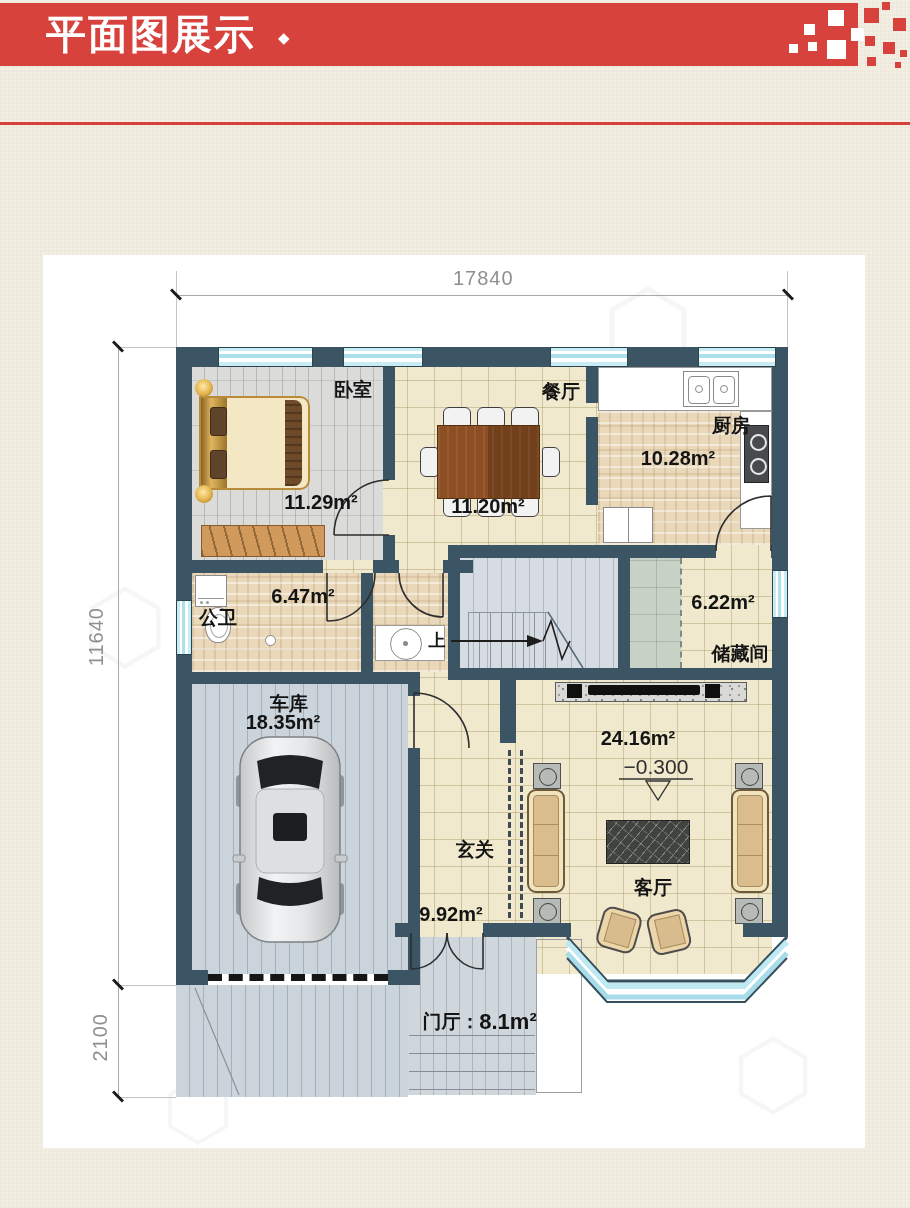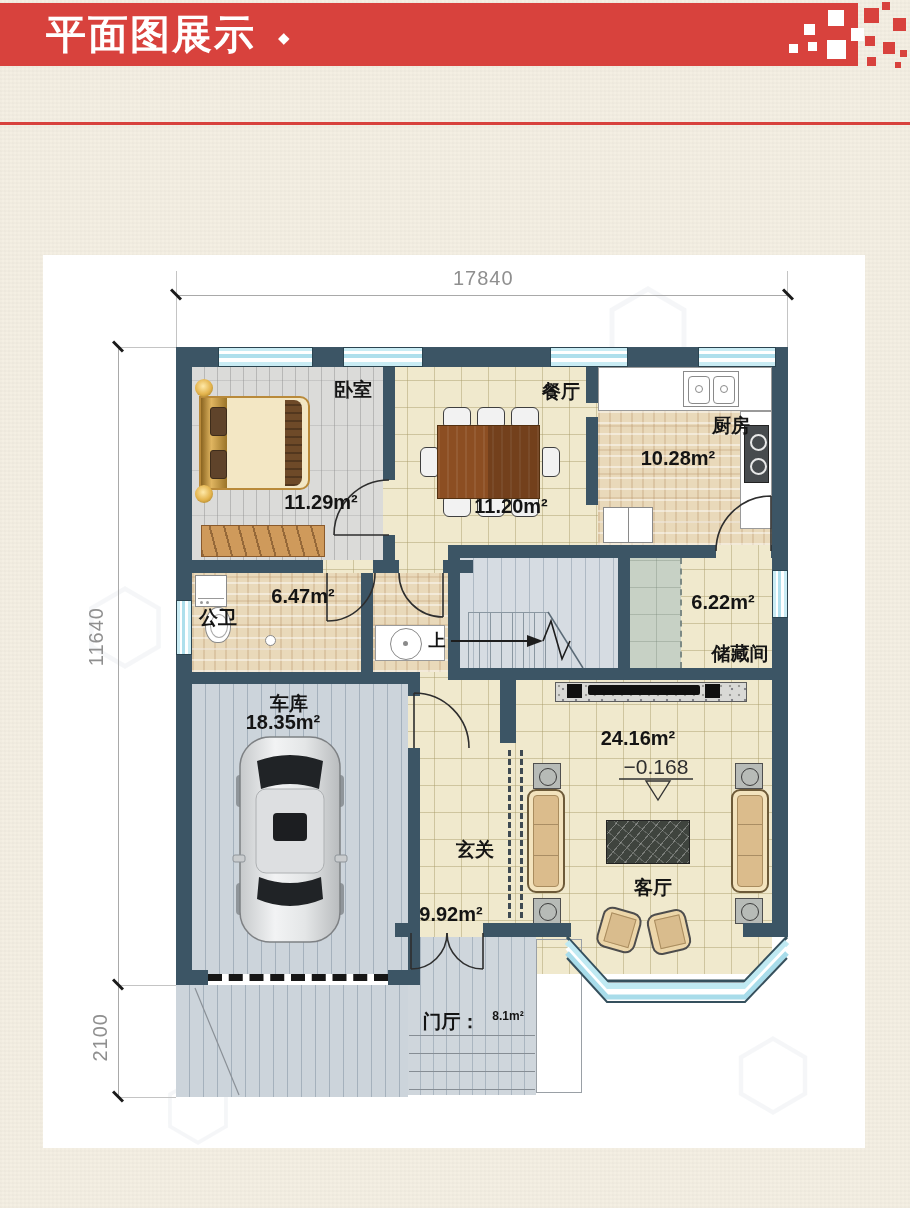--- a/index.html
+++ b/index.html
@@ -344,31 +344,31 @@
         <rect x="34" y="76" width="34" height="28" rx="4" fill="#1c1e21"></rect>
         <path d="M 20 140 Q 51 152 82 140 L 84 162 Q 51 176 18 162 Z" fill="#202326"></path>
         <rect x="-6" y="118" width="12" height="7" rx="2" fill="#c9ccce" stroke="#8f959a" stroke-width="1"></rect>
         <rect x="96" y="118" width="12" height="7" rx="2" fill="#c9ccce" stroke="#8f959a" stroke-width="1"></rect>
       </g>
     </svg>
 
     <div class="lbl" style="left:310px;top:122px;">卧室</div>
     <div class="lbl area" style="left:262px;top:236px;margin-left:16px;">11.29m²</div>
     <div class="lbl" style="left:518px;top:124px;">餐厅</div>
-    <div class="lbl area" style="left:468px;top:240px;text-align:center;">11.20m²</div>
+    <div class="lbl area" style="left:445px;top:240px;text-align:center;">11.20m²</div>
     <div class="lbl" style="left:688px;top:158px;">厨房</div>
     <div class="lbl area" style="left:635px;top:192px;">10.28m²</div>
     <div class="lbl" style="left:175px;top:350px;">公卫</div>
     <div class="lbl area" style="left:260px;top:330px;">6.47m²</div>
     <div class="lbl area" style="left:680px;top:336px;">6.22m²</div>
     <div class="lbl" style="left:697px;top:386px;">储藏间</div>
     <div class="lbl" style="left:246px;top:436px;">车库</div>
     <div class="lbl area" style="left:240px;top:456px;">18.35m²</div>
     <div class="lbl" style="left:432px;top:582px;">玄关</div>
     <div class="lbl area" style="left:408px;top:648px;">9.92m²</div>
     <div class="lbl area" style="left:595px;top:472px;">24.16m²</div>
-    <div class="lbl" style="left:613px;top:500px;font-weight:normal;font-size:21px;color:#2e2e2e;">−0.168</div>
+    <div class="lbl" style="left:613px;top:500px;font-weight:normal;font-size:21px;color:#2e2e2e;">−0.300</div>
     <div class="lbl" style="left:610px;top:620px;">客厅</div>
     <div class="lbl" style="left:408px;top:754px;">门厅：</div>
-    <div class="lbl area" style="left:465px;top:754px;font-size:12px;">8.1m²</div>
+    <div class="lbl area" style="left:465px;top:754px;font-size:22px;">8.1m²</div>
     <div class="lbl" style="left:394px;top:374px;font-size:17px;">上</div>
   </div>
 </div>
 
 </body></html>

